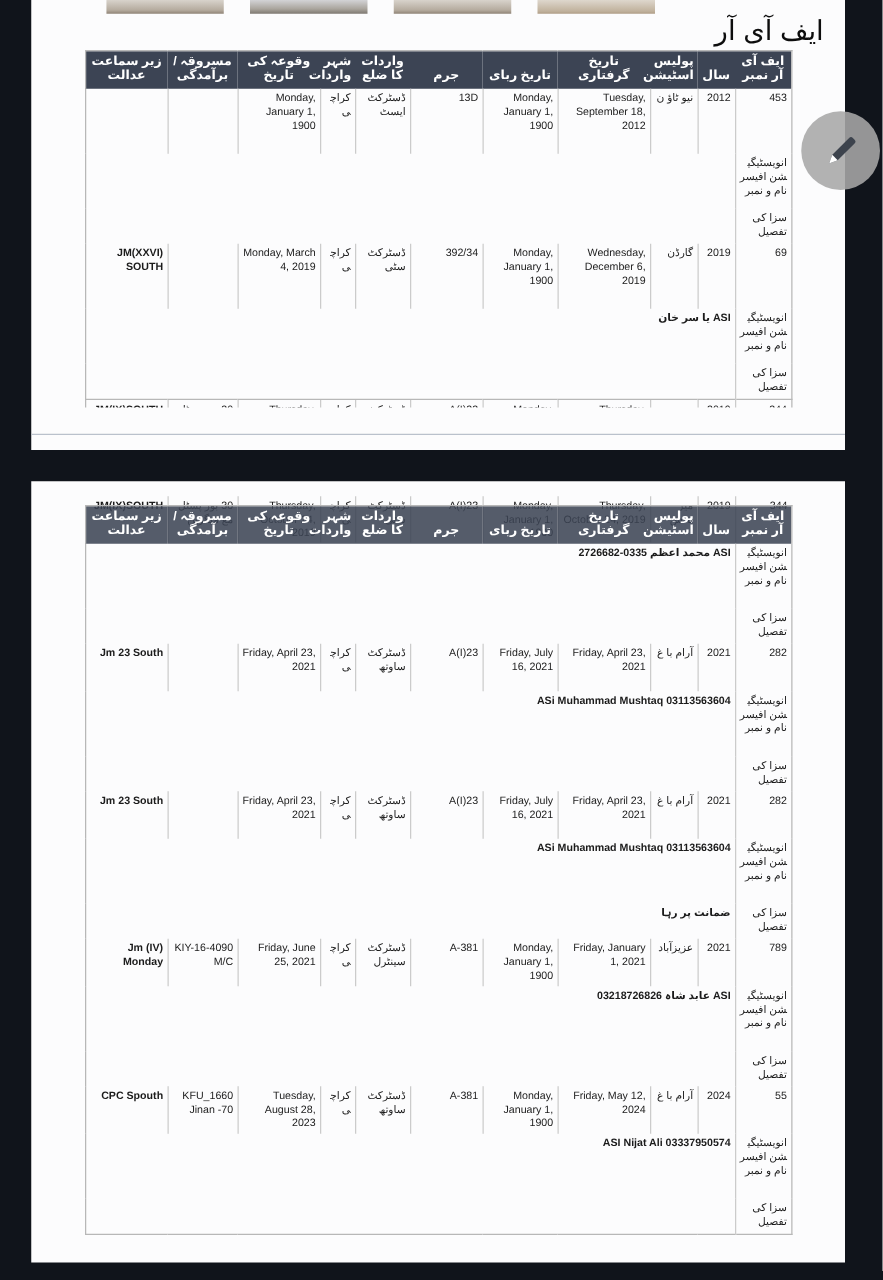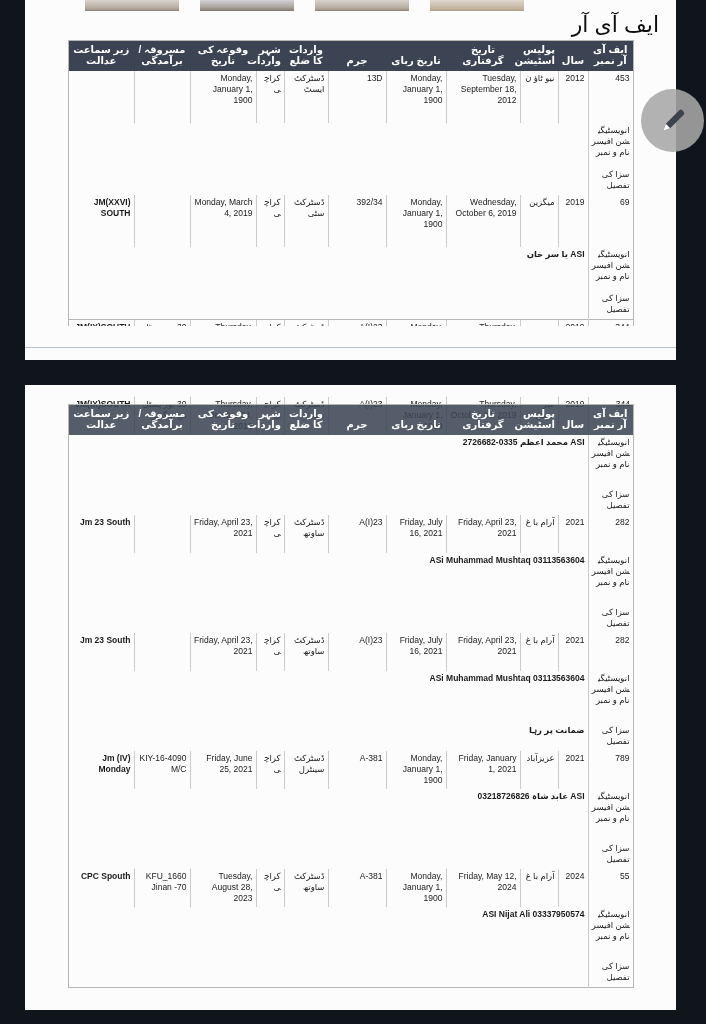--- a/index.html
+++ b/index.html
@@ -99,22 +99,22 @@
       <td>انویسٹیگیشن افیسر نام و نمبر</td>
       <td colspan="10"></td>
     </tr>
     <tr class="sr">
       <td>سزا کی تفصیل</td>
       <td colspan="10"></td>
     </tr>
     <tr class="dr">
       <td>69</td>
       <td>2019</td>
-      <td>میگزین</td>
-      <td>Wednesday, October 6, 2019</td>
+      <td>گارڈن</td>
+      <td>Wednesday, December 6, 2019</td>
       <td>Monday, January 1, 1900</td>
       <td>392/34</td>
       <td>ڈسٹرکٹ سٹی</td>
       <td>کراچی</td>
       <td>Monday, March 4, 2019</td>
       <td></td>
       <td>JM(XXVI) SOUTH</td>
     </tr>
     <tr class="or">
       <td>انویسٹیگیشن افیسر نام و نمبر</td>

